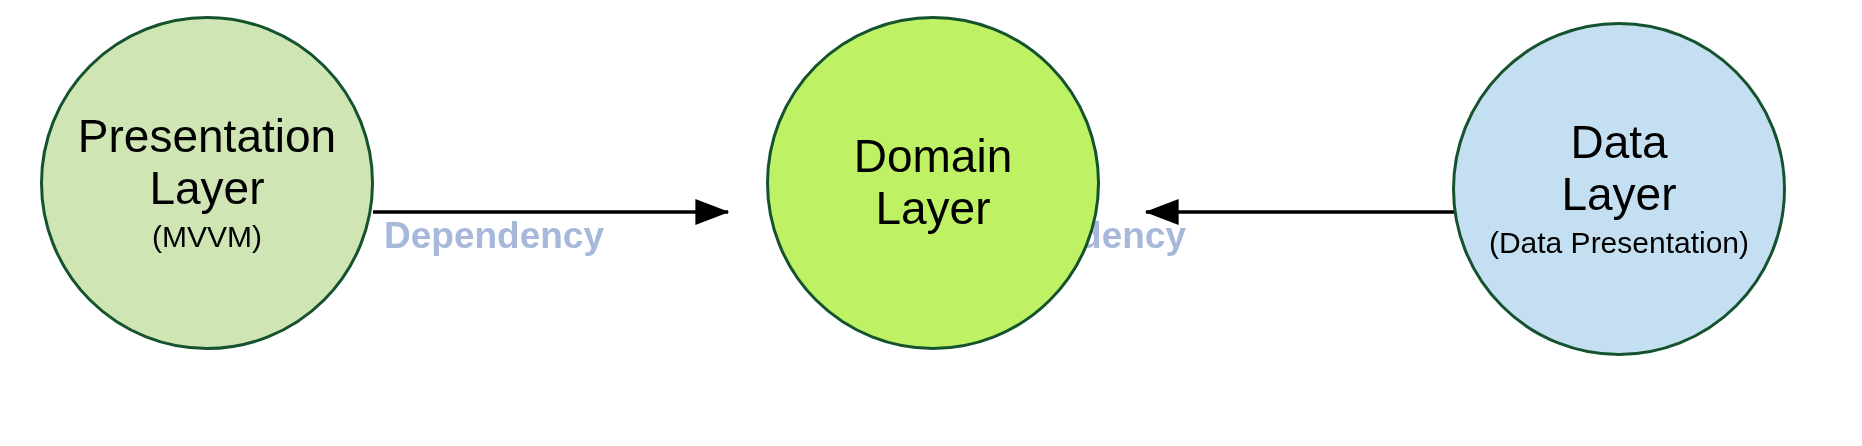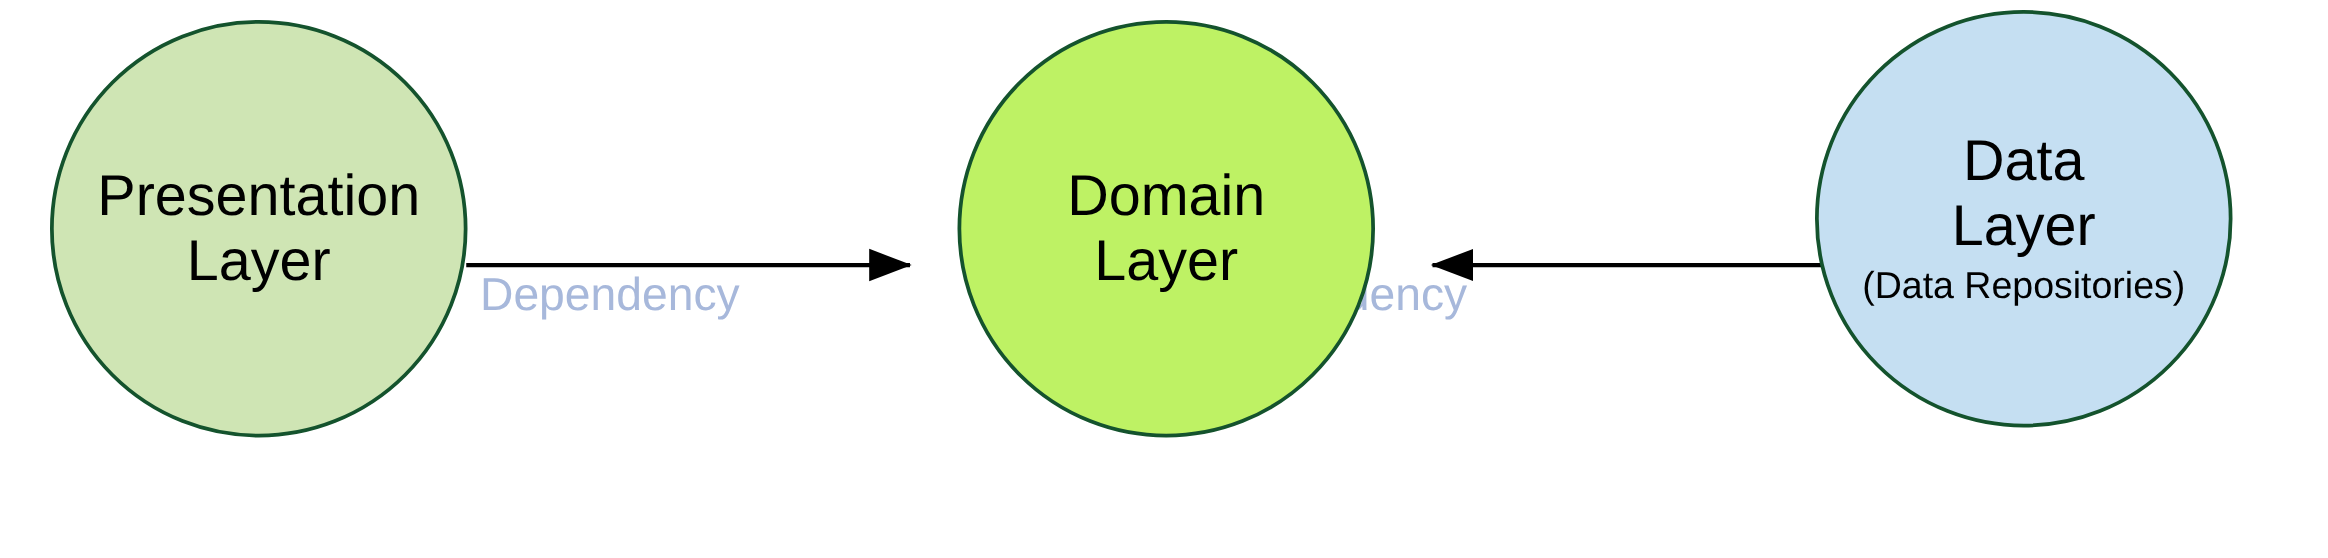--- a/index.html
+++ b/index.html
@@ -51,21 +51,21 @@
   }
   #node-domain {
     left: 766px;
     top: 16px;
     width: 334px;
     height: 334px;
     background: #bef264;
   }
   #node-data {
     left: 1452px;
-    top: 8px;
+    top: 22px;
     width: 334px;
     height: 334px;
     background: #c5dff2;
   }
   .edge {
     position: absolute;
     z-index: 1;
   }
   #edge-left {
     left: 370px;
@@ -78,20 +78,21 @@
     top: 190px;
     width: 330px;
     height: 46px;
   }
   .edge-label {
     position: absolute;
     font-size: 37px;
     color: #a7b8db;
     white-space: nowrap;
     z-index: 2;
+    font-weight: bold;
   }
   #label-left {
     left: 384px;
     top: 215px;
   }
   #label-right {
     left: 966px;
     top: 215px;
   }
 </style>
@@ -118,26 +119,27 @@
     <line x1="327" y1="22" x2="16" y2="22" stroke="#000000" stroke-width="3.4" marker-end="url(#arrow-left-head)"></line>
   </svg>
 
   <div id="label-left" class="edge-label">Dependency</div>
 
   <div id="label-right" class="edge-label">Dependency</div>
 
   <div id="node-presentation" class="node">
     <div class="node-title">Presentation</div>
     <div class="node-title">Layer</div>
+    <div class="node-sub">(MVVM)</div>
   </div>
 
   <div id="node-domain" class="node">
     <div class="node-title">Domain</div>
     <div class="node-title">Layer</div>
   </div>
 
   <div id="node-data" class="node">
     <div class="node-title">Data</div>
     <div class="node-title">Layer</div>
-    <div class="node-sub">(Data Repositories)</div>
+    <div class="node-sub">(Data Presentation)</div>
   </div>
 
 </div>
 
 </body></html>

